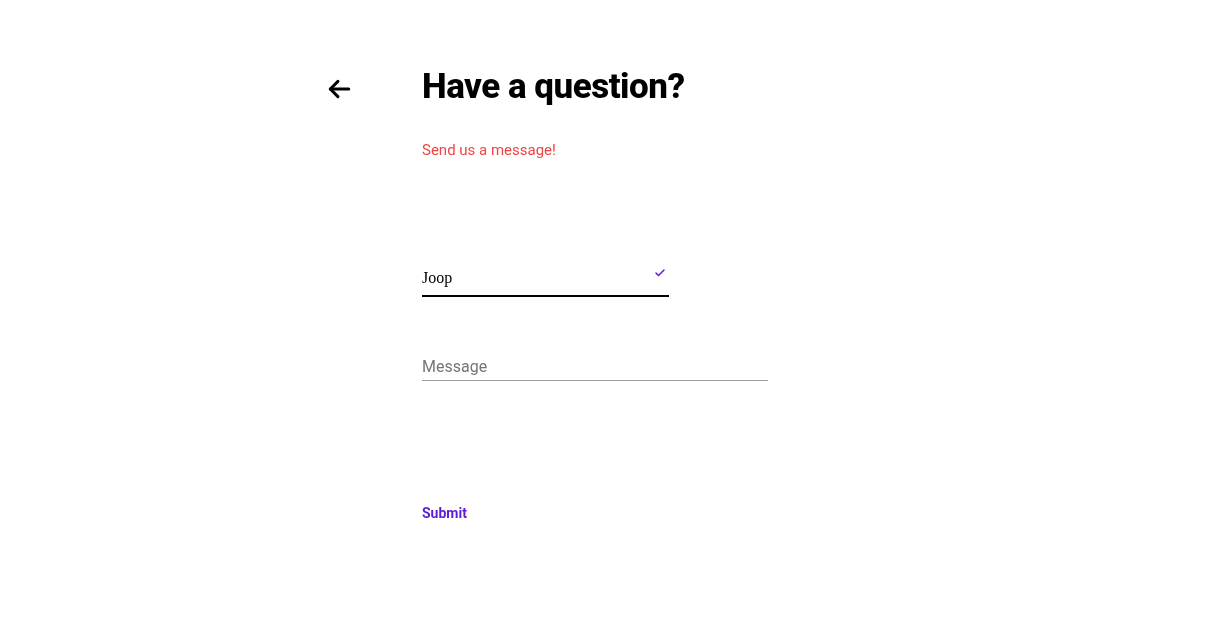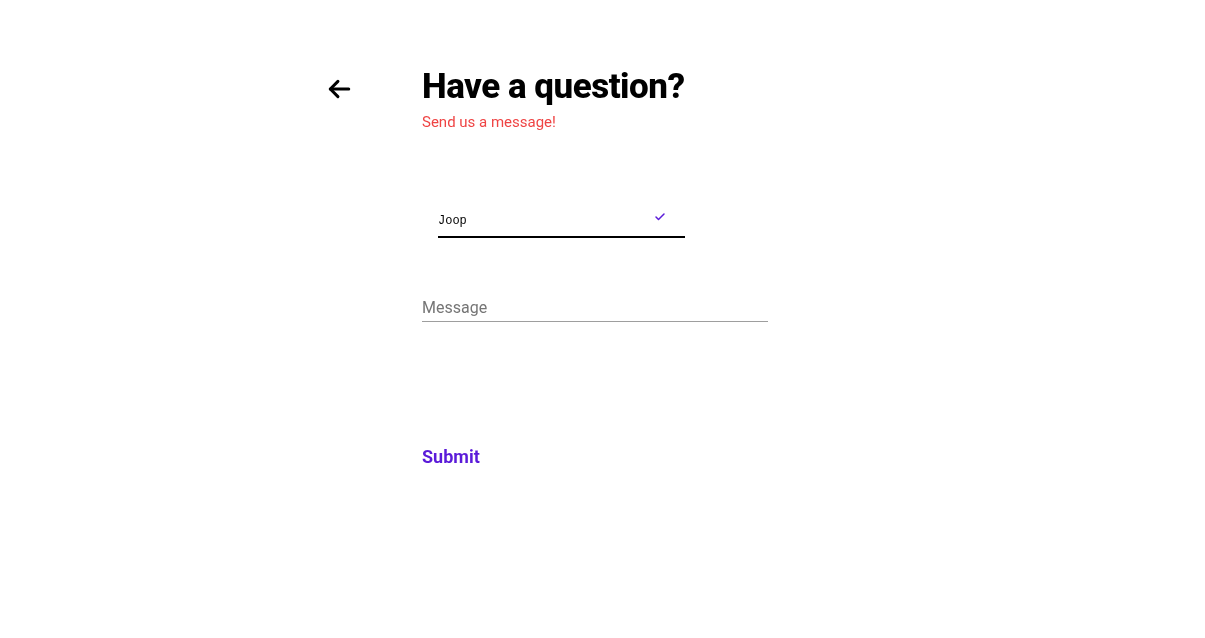--- a/index.html
+++ b/index.html
@@ -26,20 +26,21 @@
       margin-top: 10px;
       margin-right: 70px;
     }
     .back-button svg {
       width: 26px;
       height: 26px;
     }
     .content {
       display: flex;
       flex-direction: column;
+      gap: 28px;
     }
     .title {
       font-size: 35px;
       font-weight: 800;
       color: #000;
       letter-spacing: -0.5px;
     }
     .subtitle {
       font-size: 15px;
       color: #ef4444;
@@ -49,27 +50,26 @@
       margin-top: 78px;
     }
     .field {
       position: relative;
       margin-bottom: 56px;
     }
     .field-input {
       width: 247px;
       border: none;
       border-bottom: 2px solid #000;
-      font-size: 12px;
+      font-size: 16px;
       padding: 4px 0 8px 0;
       outline: none;
-      font-family: Liberation Mono, monospace;
+      font-family: Liberation Serif, serif;
       color: #000;
       background: transparent;
-      margin-left: 16px;
     }
     .field-input.inactive {
       border-bottom: 1px solid #9e9e9e;
       color: #757575;
     }
     .field-input::placeholder {
       color: #757575;
     }
     .field-message {
       width: 346px;
@@ -96,21 +96,21 @@
       display: flex;
       align-items: center;
       justify-content: center;
     }
     .check-badge svg {
       width: 12px;
       height: 12px;
     }
     .submit-button {
       margin-top: 68px;
-      font-size: 18px;
+      font-size: 14px;
       font-weight: 700;
       color: #5b1bd9;
       cursor: pointer;
       background: none;
       border: none;
       padding: 0;
       font-family: inherit;
       text-align: center;
     }
   </style>

